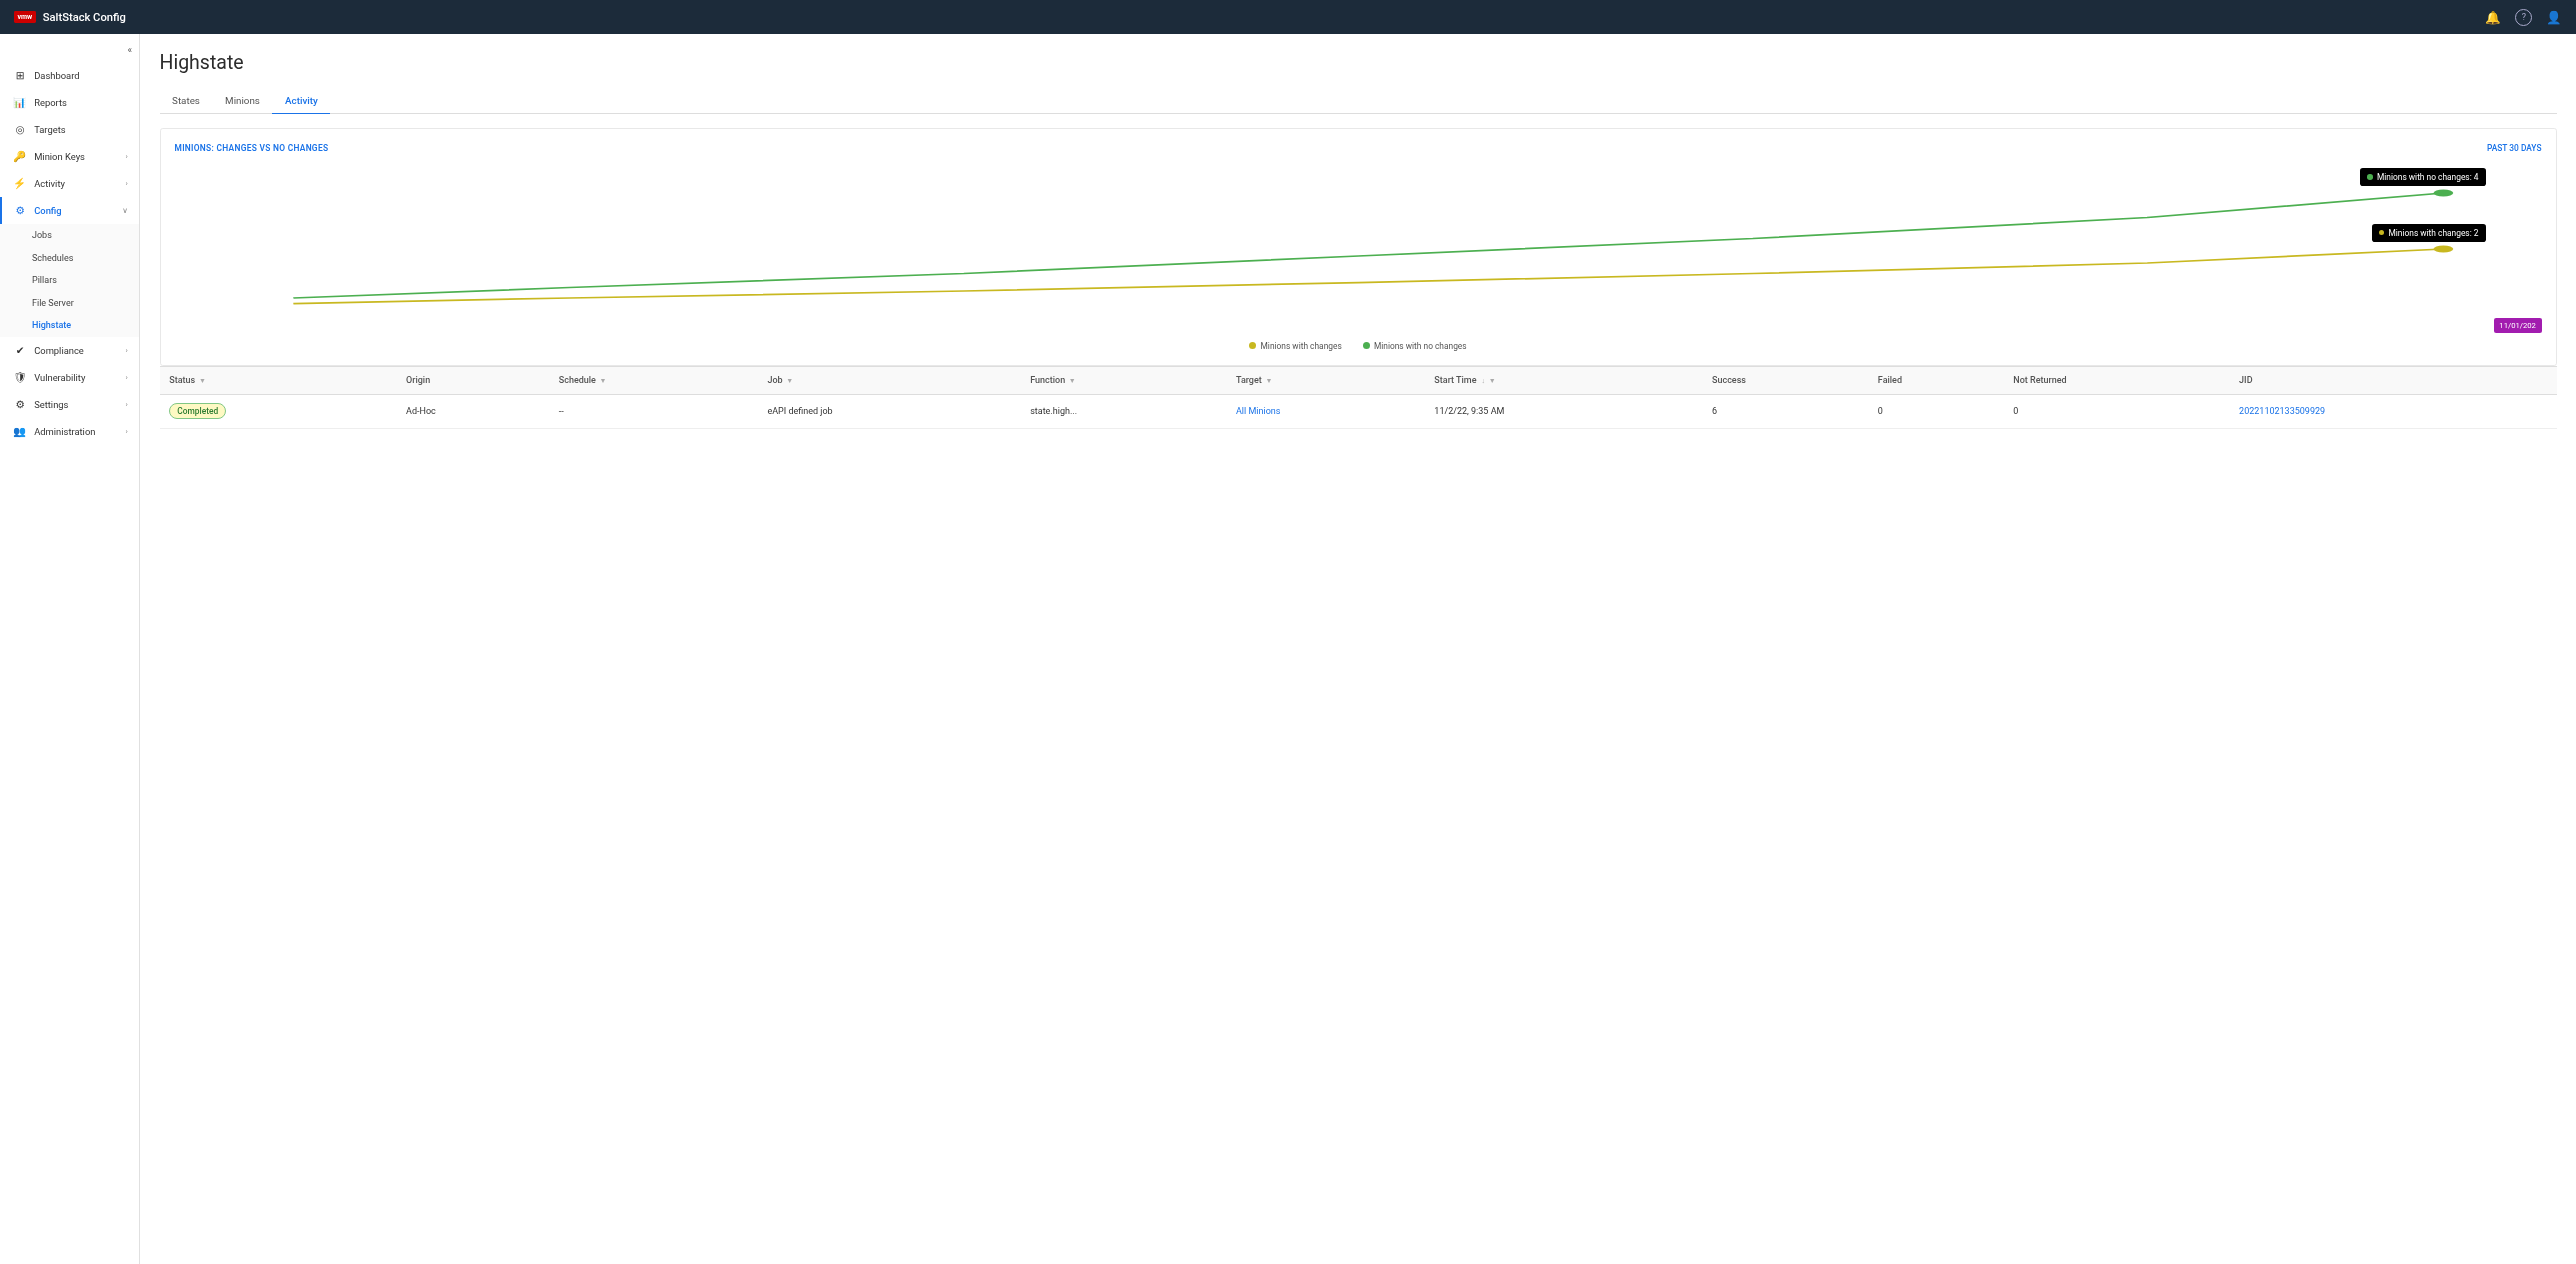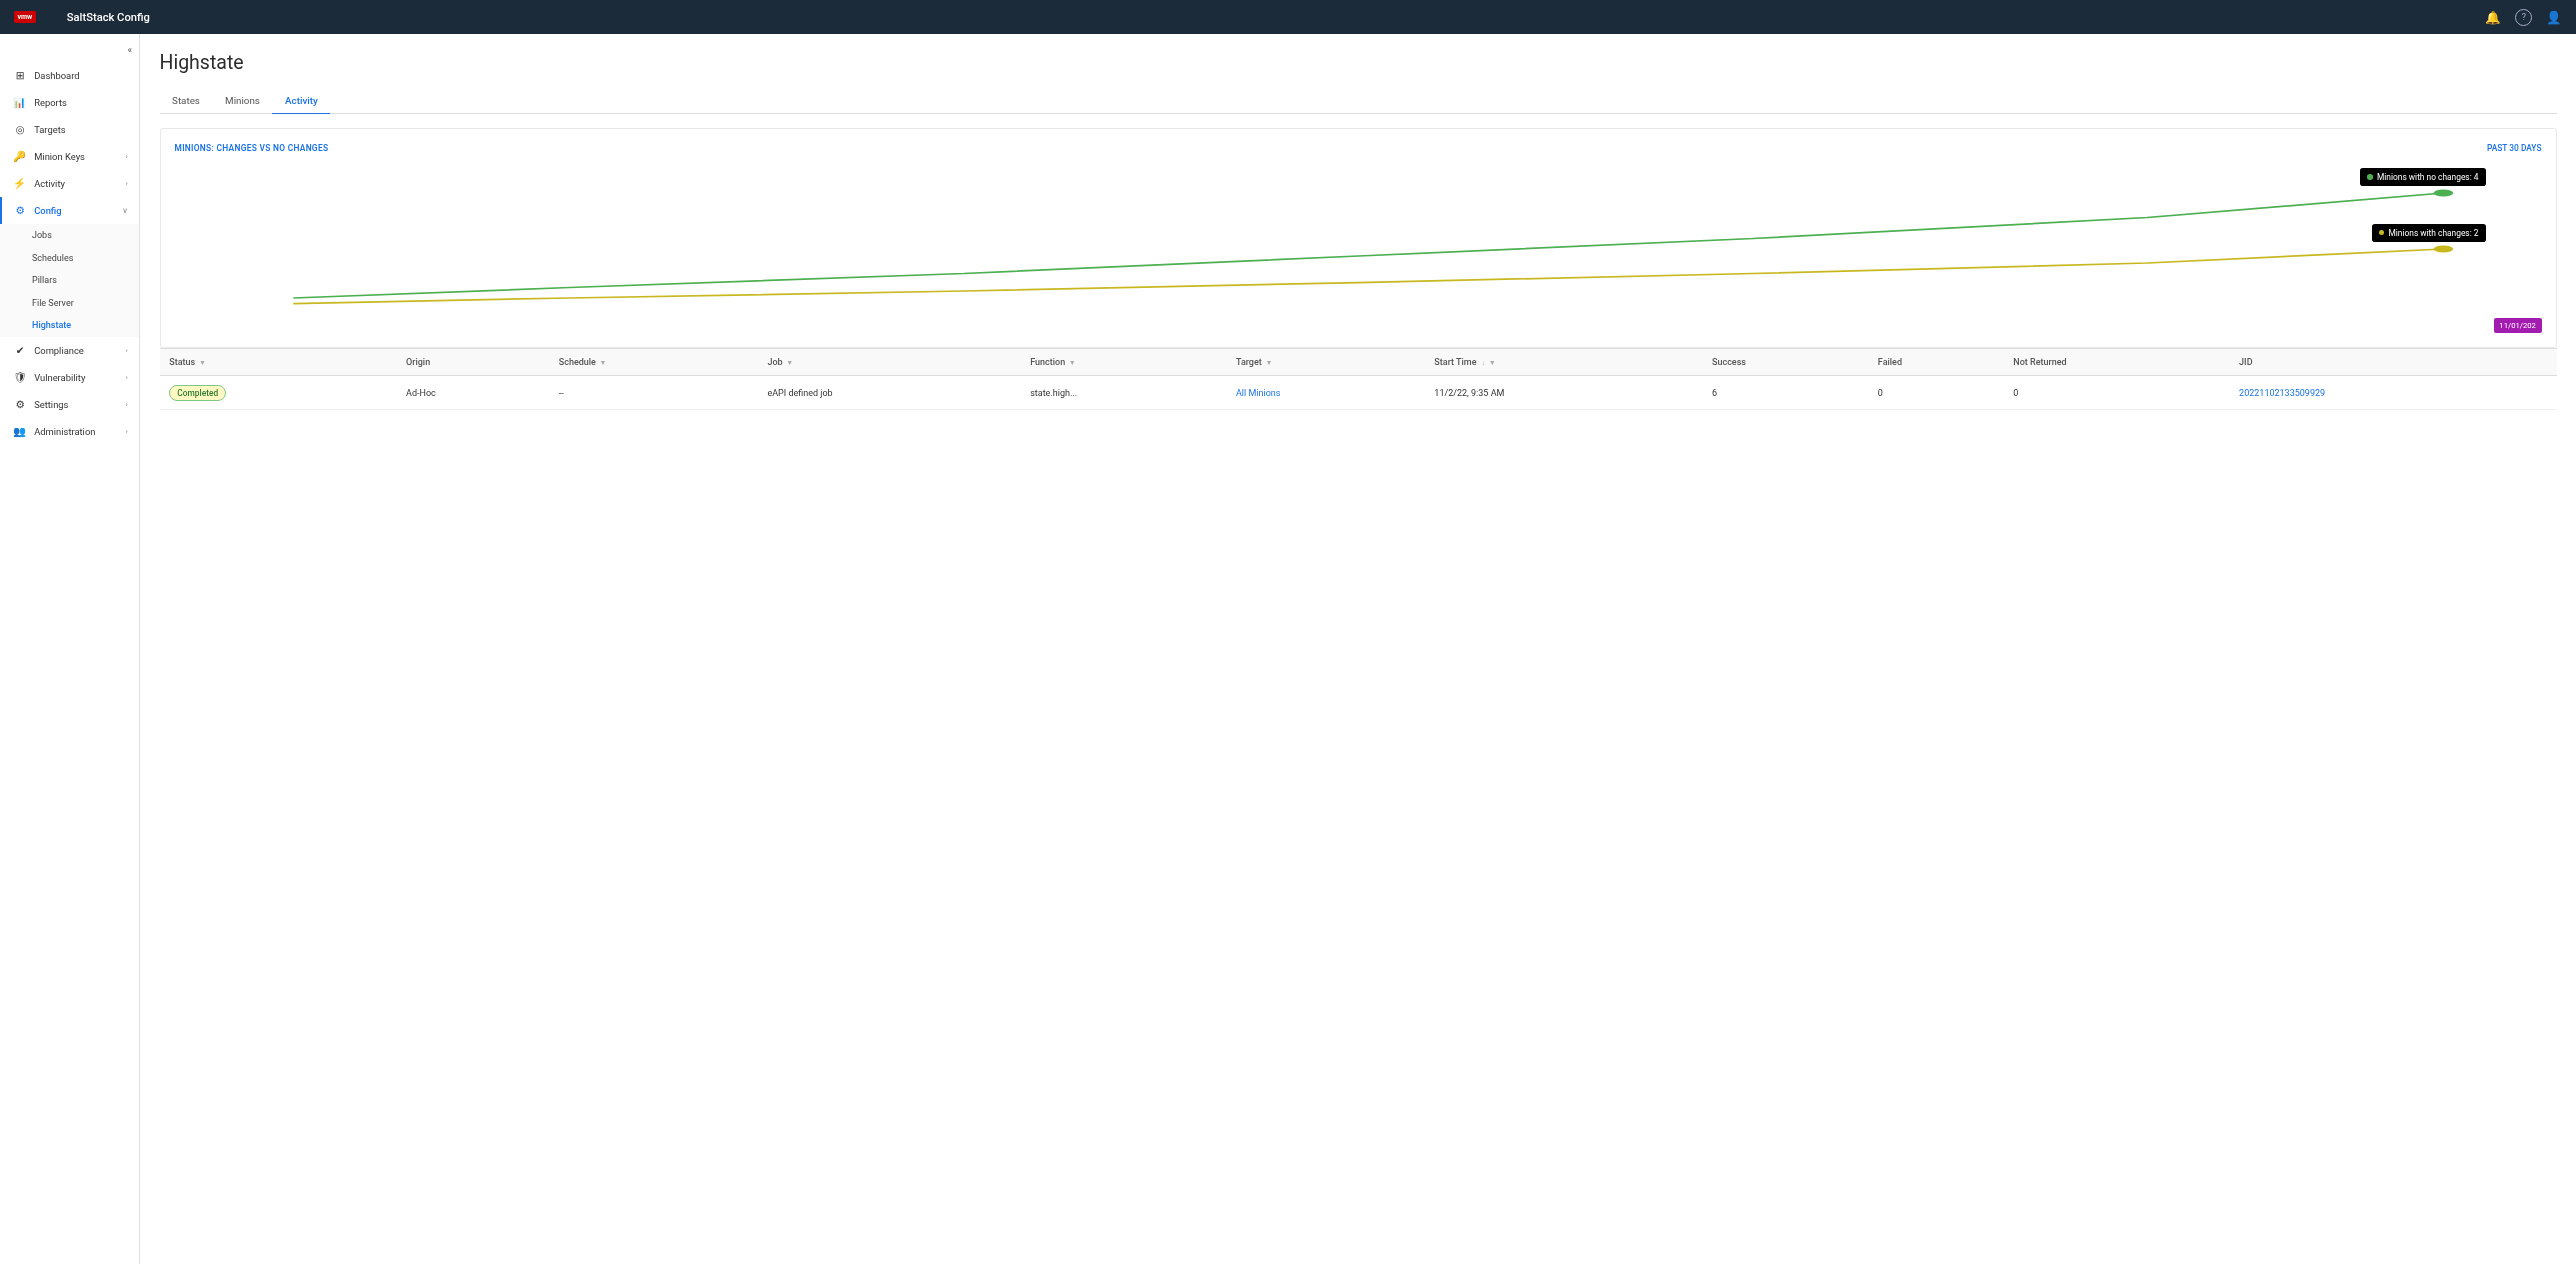--- a/index.html
+++ b/index.html
@@ -18,21 +18,21 @@
     }
     .topnav-left { display: flex; align-items: center; gap: 7px; }
     .vmw-logo {
       background: #cc0000;
       color: #fff;
       font-size: 7px;
       font-weight: bold;
       padding: 2.1px 3.5px;
       border-radius: 1.4px;
     }
-    .app-title { font-size: 11.2px; font-weight: 500; color: #fff; margin-left: 24px; }
+    .app-title { font-size: 11.2px; font-weight: 500; color: #fff; }
     .topnav-right { display: flex; align-items: center; gap: 14px; }
     .topnav-icon { color: #aac; font-size: 12.6px; cursor: pointer; }
 
     
     .main-layout { display: flex; flex: 1; overflow: hidden; }
 
     
     .sidebar {
       width: 140px;
       background: #fff;
@@ -328,20 +328,30 @@
           <span class="tooltip-dot" style="background:#c8b820;"></span>
           <span>Minions with changes: 2</span>
         </div>
 
         
         <div class="date-tooltip" style="bottom: 0; right: 0;">
           <span>11/01/202</span>
         </div>
       </div>
 
+      <div class="chart-legend">
+        <div class="legend-item">
+          <span class="legend-dot" style="background:#c8b820;"></span>
+          <span>Minions with changes</span>
+        </div>
+        <div class="legend-item">
+          <span class="legend-dot" style="background:#4caf50;"></span>
+          <span>Minions with no changes</span>
+        </div>
+      </div>
     </div>
 
 
     <table class="data-table">
       <thead>
         <tr>
           <th>
             <span>Status</span>
             <span class="filter-icon">▼</span>
           </th>

